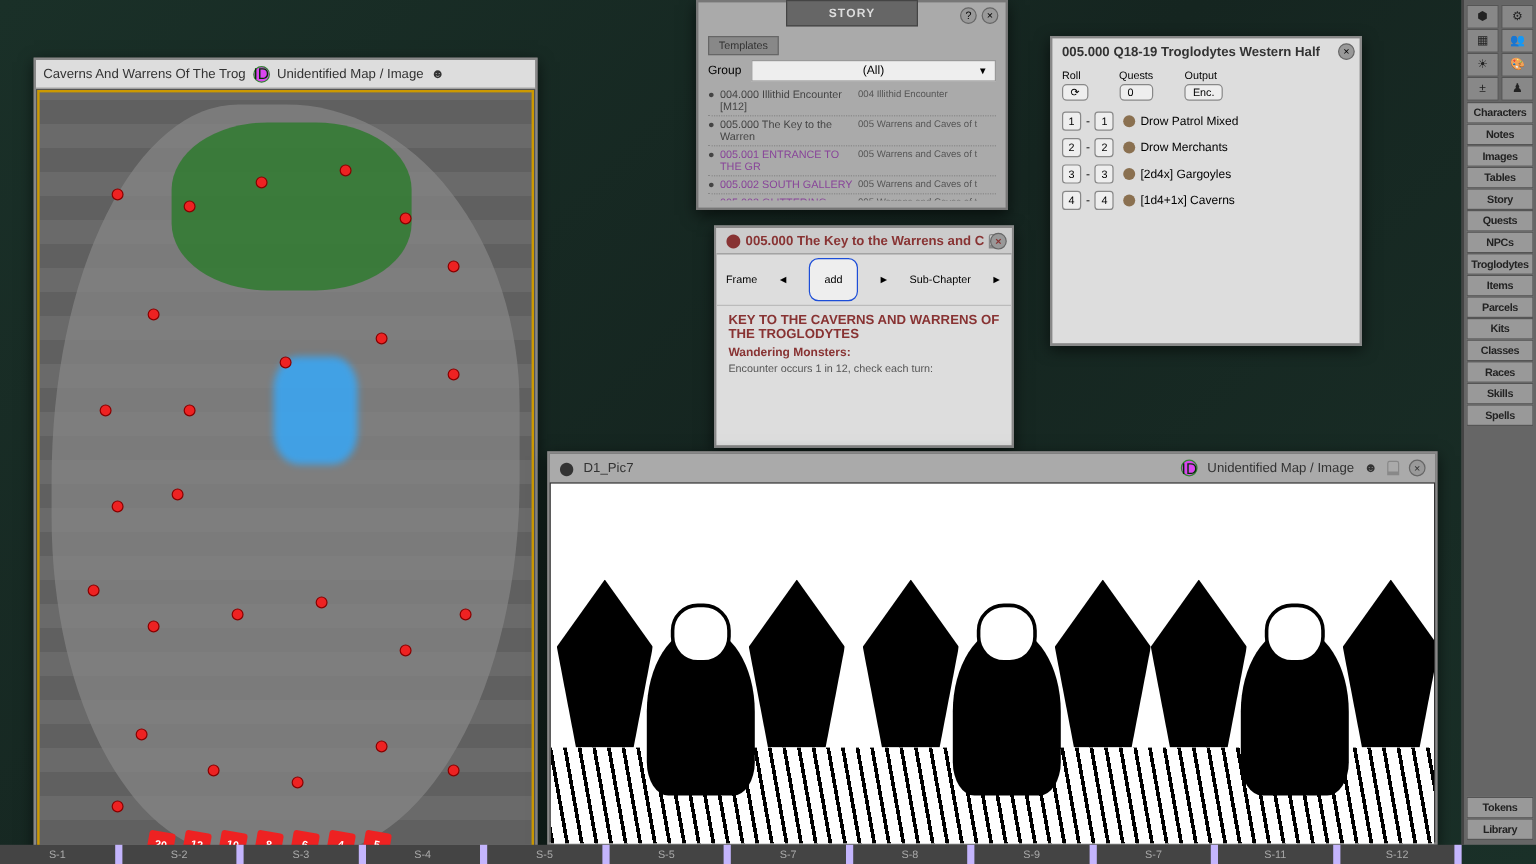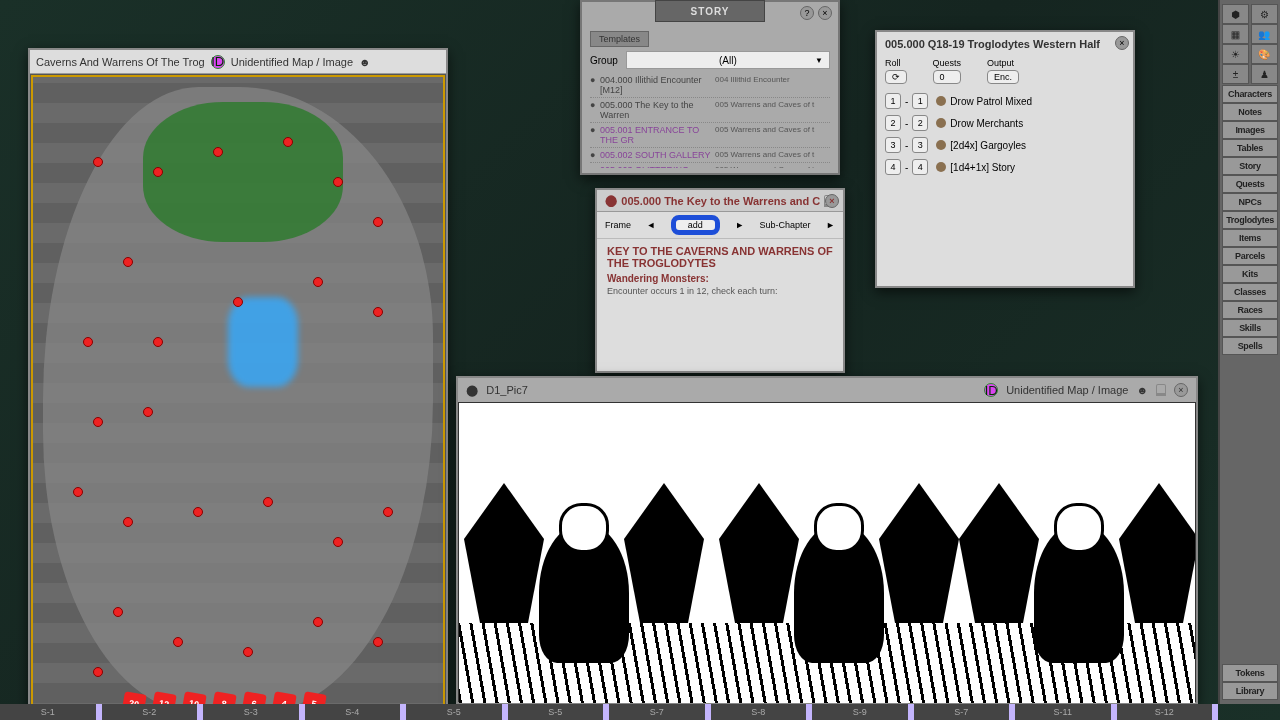--- a/index.html
+++ b/index.html
@@ -37,21 +37,21 @@
 .sl-row{display:flex;padding:2px 0;border-bottom:1px dotted #888;cursor:pointer}
 .sl-bullet{width:10px;color:#444}
 .sl-a{flex:1;color:#444}
 .sl-a.link{color:#849}
 .sl-b{flex:1;color:#555;font-size:8px}
 
 
 .key-win{position:absolute;left:595px;top:188px;width:250px;height:185px;background:#ddd;border:2px solid #888;box-shadow:0 4px 12px rgba(0,0,0,0.6)}
 .key-title{height:22px;background:#ccc;border-bottom:1px solid #999;font-size:11px;font-weight:bold;color:#833;display:flex;align-items:center;padding:0 8px;gap:4px}
 .key-nav{display:flex;align-items:center;justify-content:space-between;font-size:9px;padding:3px 8px;border-bottom:1px solid #bbb}
-.key-add{padding:0 12px;border:5px solid #1d4ed8;border-radius:8px;background:#eee;cursor:pointer;font-size:9px}
+.key-add{padding:12px 12px;border:1px solid #1d4ed8;border-radius:8px;background:#eee;cursor:pointer;font-size:9px}
 .key-body{padding:6px 10px;font-size:10px;color:#833}
 .key-h1{font-weight:bold;font-size:11px;margin-bottom:4px}
 .key-h2{font-weight:bold;font-size:10px;margin-bottom:2px}
 .key-note{font-size:9px;margin-bottom:4px;color:#555}
 .key-tbl{width:100%;border-collapse:collapse;font-size:9px;color:#444}
 .key-tbl td,.key-tbl th{border:1px solid #999;padding:1px 4px;text-align:left}
 
 
 .enc-win{position:absolute;left:875px;top:30px;width:260px;height:258px;background:#ddd;border:2px solid #888;box-shadow:0 4px 12px rgba(0,0,0,0.6)}
 .enc-title{font-weight:bold;font-size:11px;padding:6px 8px 2px;color:#333}
@@ -219,21 +219,21 @@
       </div>
     <div class="enc-ctrl-col">
         <span>Output</span>
         <span class="enc-btn">Enc.</span>
       </div>
   </div>
   <div id="enc-rows">
       <div class="enc-row"><span class="enc-num">1</span>-<span class="enc-num">1</span><span class="enc-dot"></span><span>Drow Patrol Mixed</span></div>
       <div class="enc-row"><span class="enc-num">2</span>-<span class="enc-num">2</span><span class="enc-dot"></span><span>Drow Merchants</span></div>
       <div class="enc-row"><span class="enc-num">3</span>-<span class="enc-num">3</span><span class="enc-dot"></span><span>[2d4x] Gargoyles</span></div>
-      <div class="enc-row"><span class="enc-num">4</span>-<span class="enc-num">4</span><span class="enc-dot"></span><span>[1d4+1x] Story</span></div>
+      <div class="enc-row"><span class="enc-num">4</span>-<span class="enc-num">4</span><span class="enc-dot"></span><span>[1d4+1x] Caverns</span></div>
     </div>
 </div>
 
 <div class="img-win">
   <div class="img-title">
     <span>⬤</span>
     <span>D1_Pic7</span>
     <span class="spacer"></span>
     <span class="id-badge">ID</span>
     <span>Unidentified Map / Image</span>

